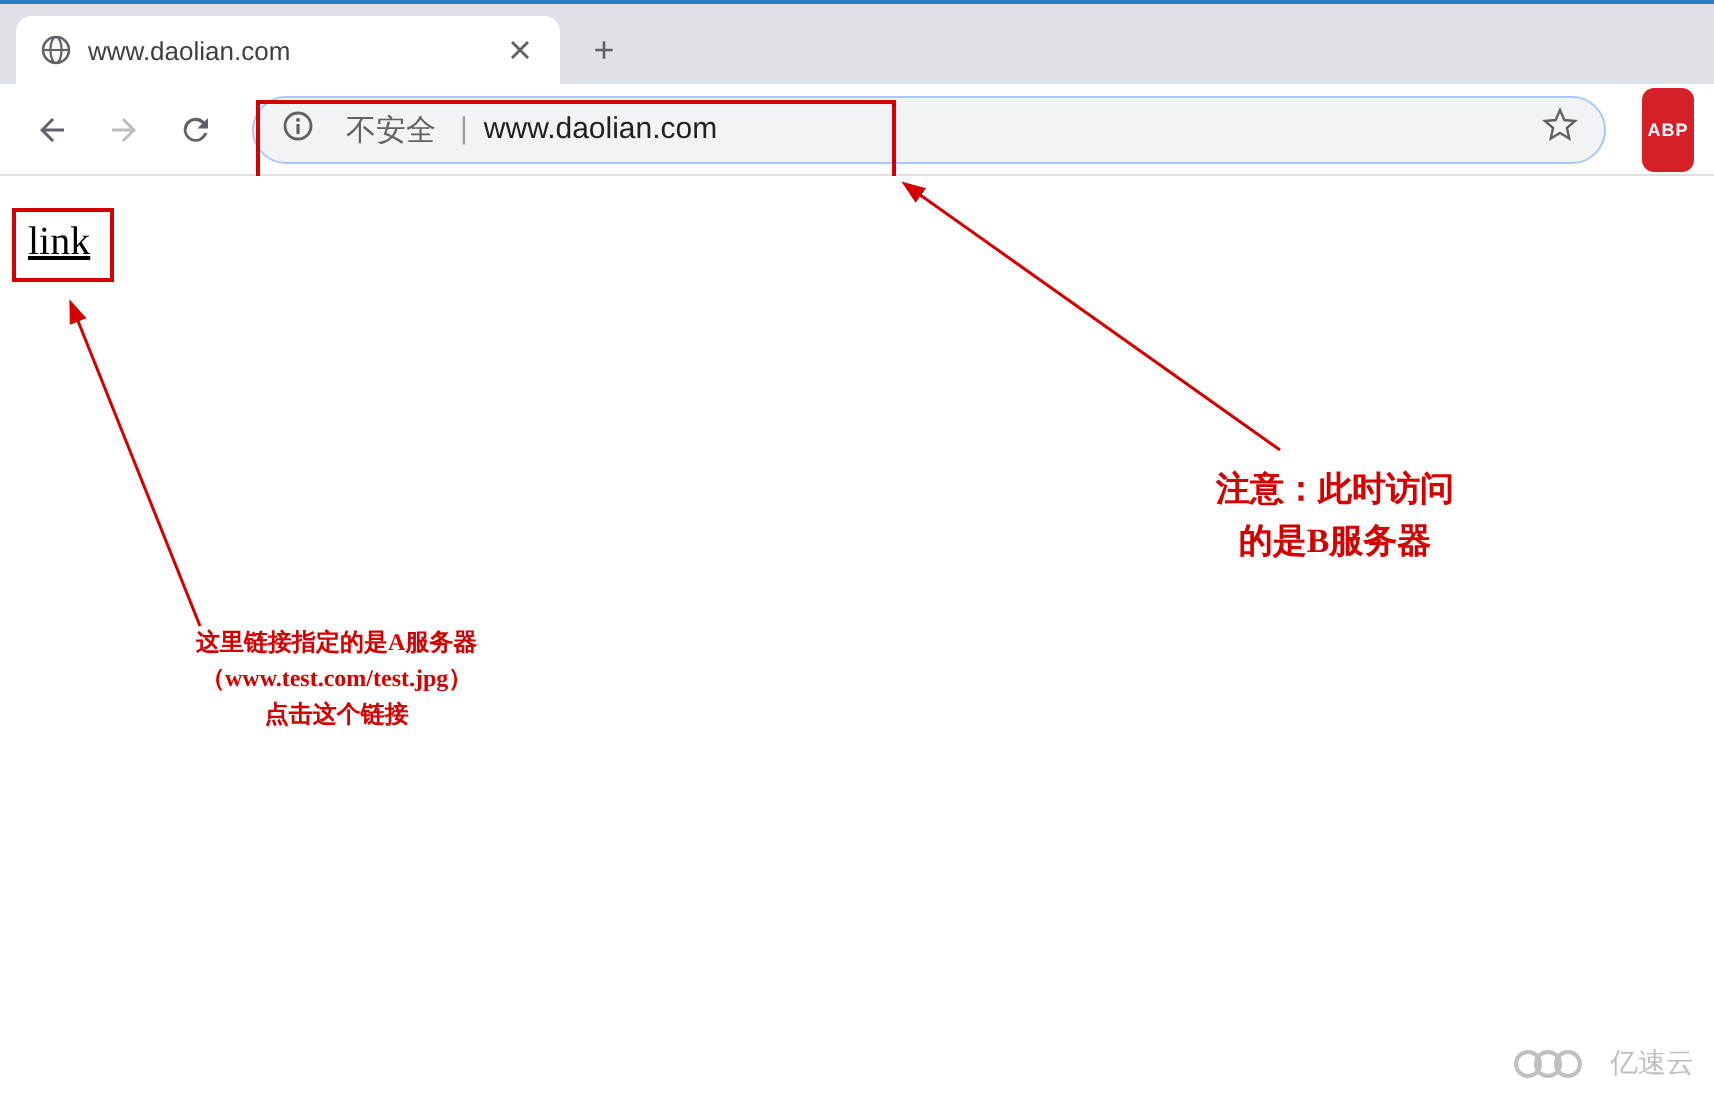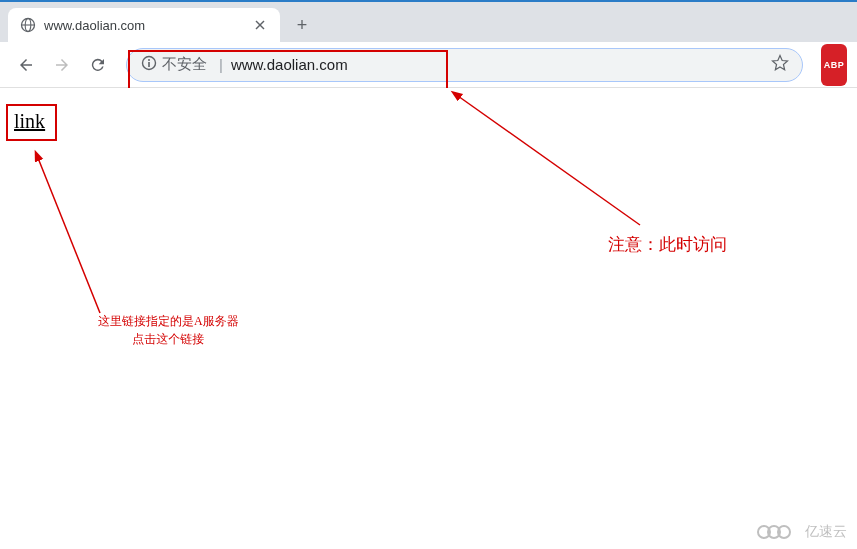--- a/index.html
+++ b/index.html
@@ -98,21 +98,21 @@
       background: #f1f3f4;
       display: flex;
       align-items: center;
       padding: 0 14px;
       font-size: 15px;
       color: #5f6368;
     }
     .omnibox-info {
       display: flex;
       align-items: flex-end;
-      gap: 5px;
+      gap: 16px;
       margin-right: 4px;
     }
     .omnibox-divider {
       color: #9aa0a6;
       margin: 0 8px;
       font-weight: 300;
     }
     .omnibox-url { color: #202124; }
     .omnibox-star {
       position: absolute;
@@ -150,21 +150,21 @@
     .link-box a {
       color: #000000;
       font-size: 20px;
       font-family: "Times New Roman", serif;
       text-decoration: underline;
     }
     .annot {
       position: absolute;
       color: #d40000;
       font-family: "SimSun", "宋体", serif;
-      font-weight: 400;
+      font-weight: 700;
       text-align: center;
       line-height: 1.5;
     }
     .annot-left {
       left: 98px;
       top: 224px;
       font-size: 12px;
     }
     .annot-right {
       left: 608px;
@@ -284,25 +284,27 @@
     <defs>
       <marker id="ah2" markerWidth="10" markerHeight="10" refX="2" refY="3" orient="auto">
         <path d="M0,0 L0,6 L8,3 z" fill="#d40000"></path>
       </marker>
     </defs>
     <line x1="640" y1="225" x2="458" y2="96" stroke="#d40000" stroke-width="1.5" marker-end="url(#ah2)"></line>
   </svg>
 
   <div class="annot annot-left">
     <div>这里链接指定的是A服务器</div>
+    <div>（www.test.com/test.jpg）</div>
     <div>点击这个链接</div>
   </div>
 
   <div class="annot annot-right">
     <div>注意：此时访问</div>
+    <div>的是B服务器</div>
   </div>
 
   <div class="watermark">
     <div class="watermark-logo">
       <span style="left:0; top:2px;"></span>
       <span style="left:10px; top:2px;"></span>
       <span style="left:20px; top:2px;"></span>
     </div>
     <span>亿速云</span>
   </div>

